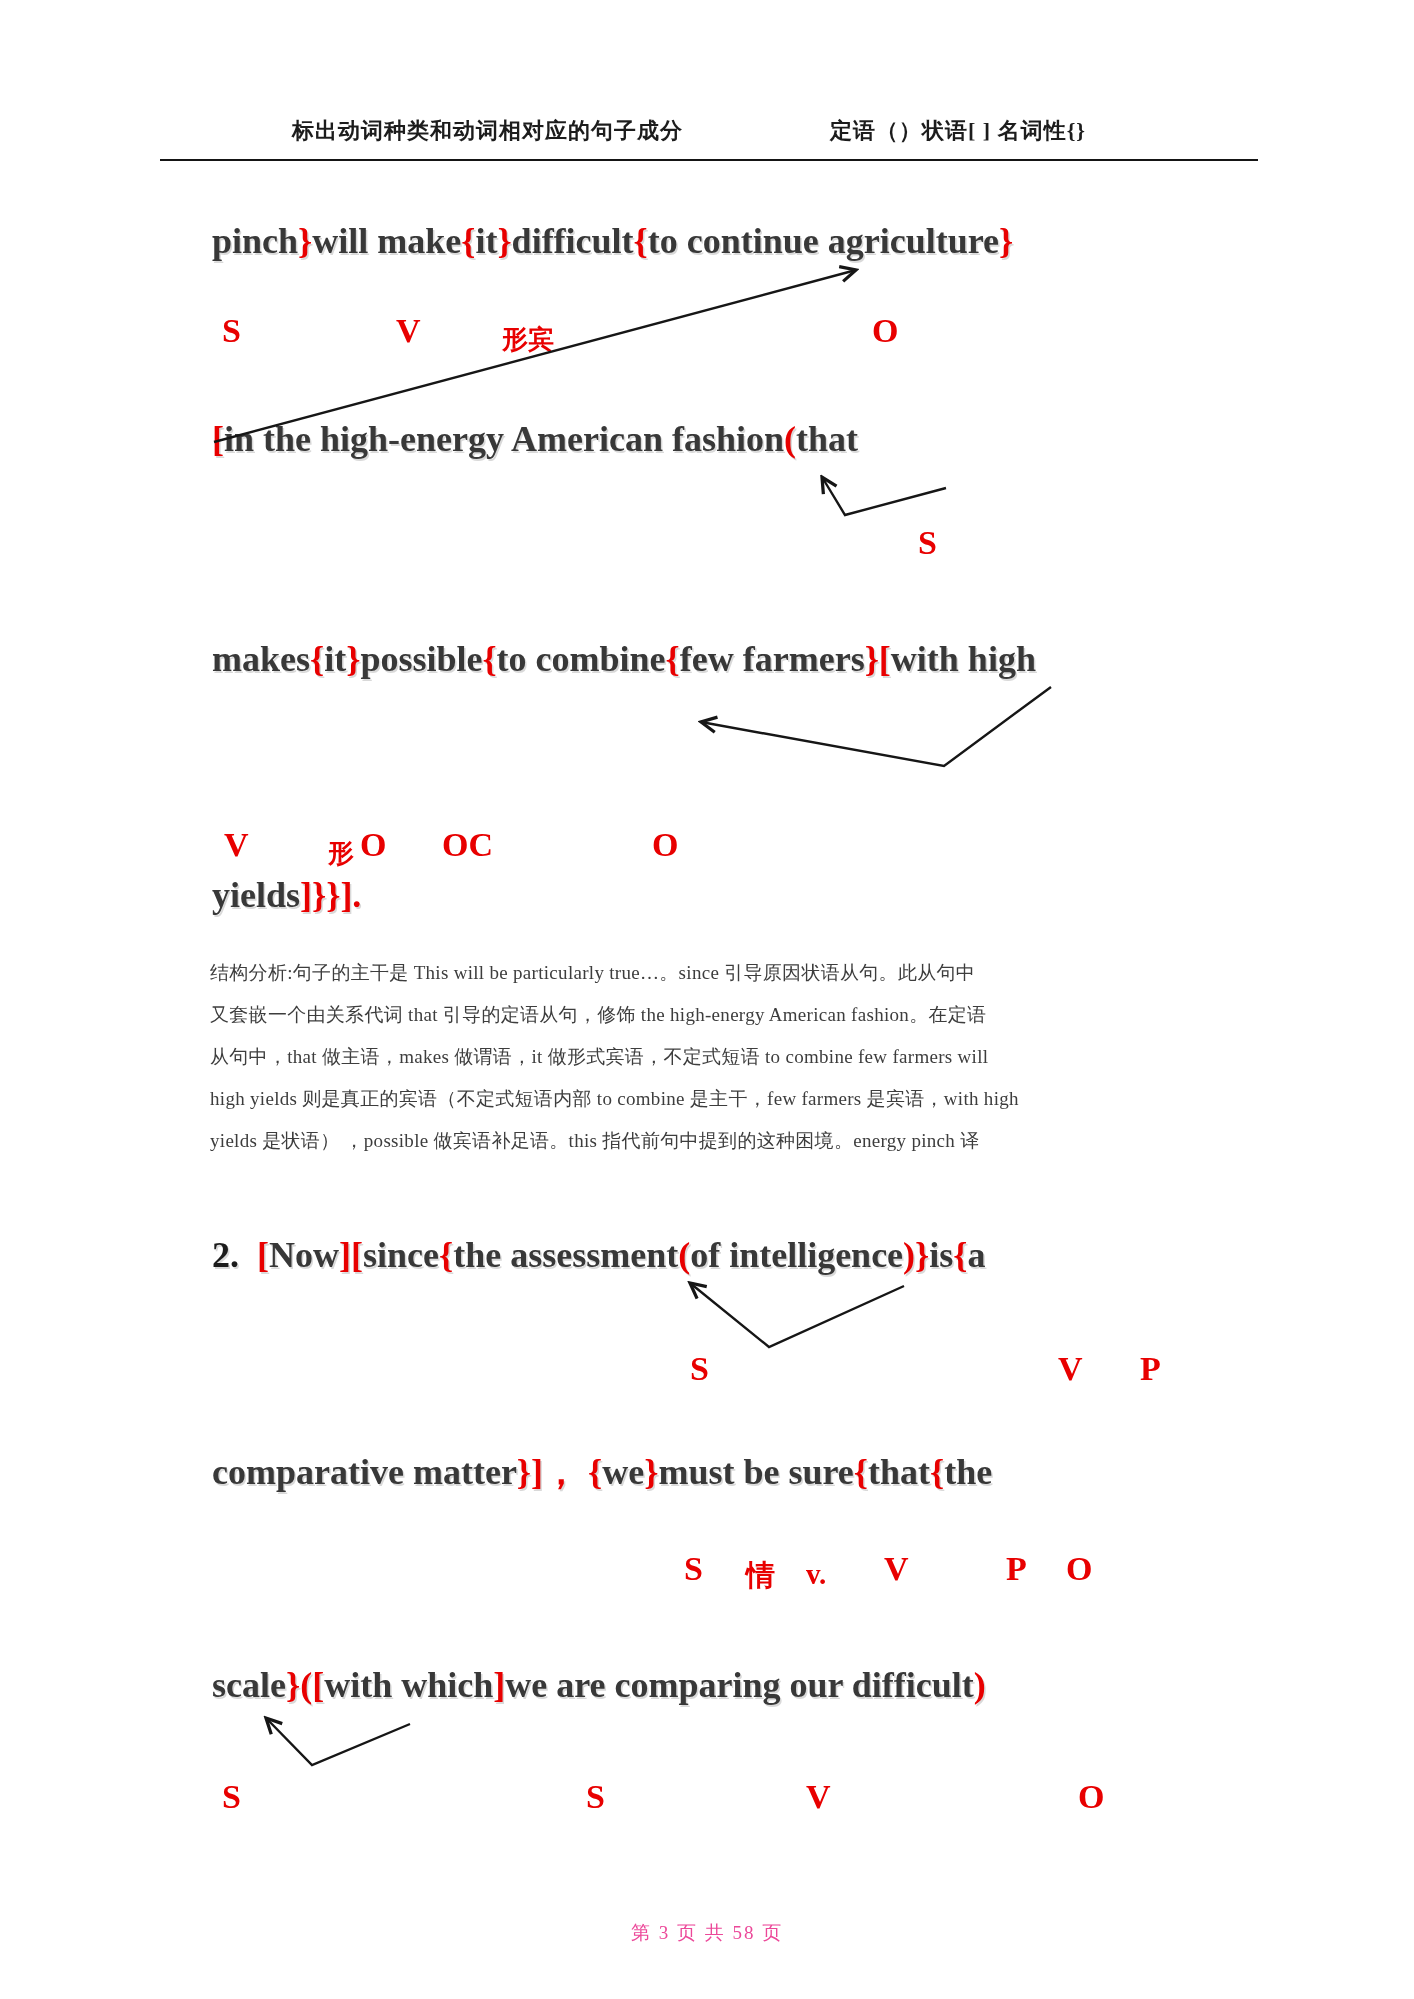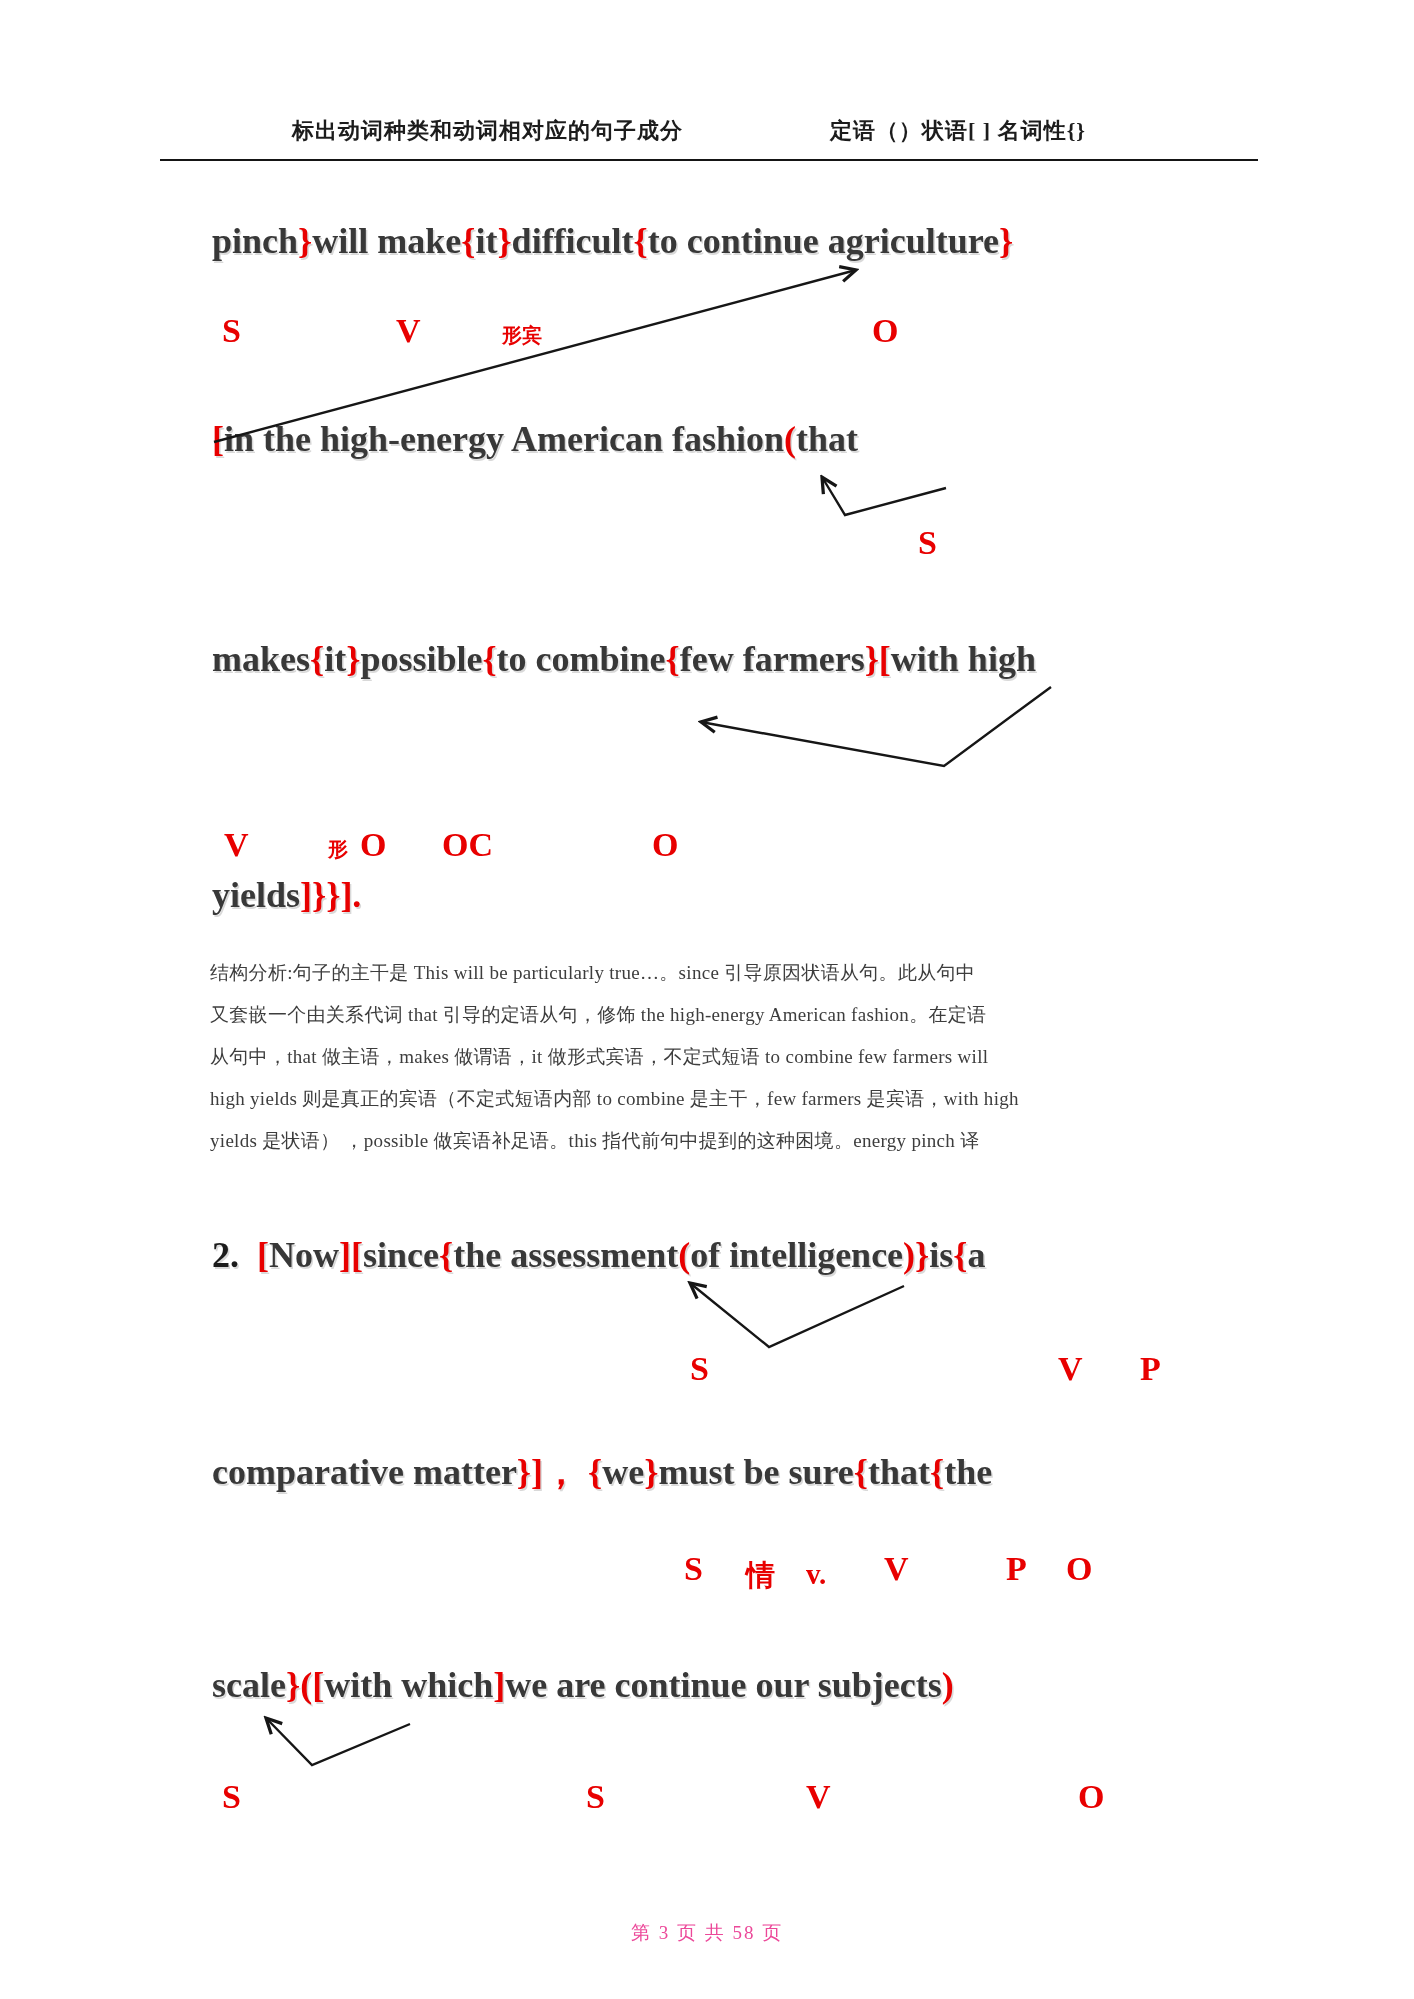--- a/index.html
+++ b/index.html
@@ -29,21 +29,21 @@
   .sent{
     font-size:36px;font-weight:bold;color:var(--dark);
     text-shadow:1.5px 1.5px 0 rgba(120,120,120,0.28);
   }
   .seg-red{color:var(--red);}
   .seg-dark{color:var(--dark);}
   .seg-black{color:var(--black);}
   .lbl{
     font-size:34px;font-weight:bold;color:var(--red);
   }
-  .lbl-small{font-size:20px;}
+  .lbl-small{font-size:26px;}
   .lbl-mid{font-size:29px;}
   .para-line{
     font-size:19px;color:var(--gray);letter-spacing:0.3px;
   }
   .footer{
     position:absolute;left:0;width:100%;text-align:center;
     font-size:19px;color:#ec4899;letter-spacing:2px;
   }
   svg.arrows{position:absolute;left:0;top:0;pointer-events:none;}
 </style>
@@ -91,21 +91,21 @@
 
   <div class="abs sent" style="left:212px;top:1424px"><span class="seg-dark">comparative matter</span><span class="seg-red">}]，</span><span class="seg-dark">&nbsp;</span><span class="seg-red">{</span><span class="seg-dark">we</span><span class="seg-red">}</span><span class="seg-dark">must be sure</span><span class="seg-red">{</span><span class="seg-dark">that</span><span class="seg-red">{</span><span class="seg-dark">the</span></div>
 
   <span class="abs lbl" style="left:684px;top:1526px">S</span>
   <span class="abs lbl lbl-mid" style="left:746px;top:1532px">情</span>
   <span class="abs lbl lbl-mid" style="left:806px;top:1534px">v.</span>
   <span class="abs lbl" style="left:884px;top:1526px">V</span>
   <span class="abs lbl" style="left:1006px;top:1526px">P</span>
   <span class="abs lbl" style="left:1066px;top:1526px">O</span>
 
-  <div class="abs sent" style="left:212px;top:1640px"><span class="seg-dark">scale</span><span class="seg-red">}([</span><span class="seg-dark">with which</span><span class="seg-red">]</span><span class="seg-dark">we are continue our subjects</span><span class="seg-red">)</span></div>
+  <div class="abs sent" style="left:212px;top:1640px"><span class="seg-dark">scale</span><span class="seg-red">}([</span><span class="seg-dark">with which</span><span class="seg-red">]</span><span class="seg-dark">we are comparing our difficult</span><span class="seg-red">)</span></div>
 
   <span class="abs lbl" style="left:222px;top:1754px">S</span>
   <span class="abs lbl" style="left:586px;top:1754px">S</span>
   <span class="abs lbl" style="left:806px;top:1754px">V</span>
   <span class="abs lbl" style="left:1078px;top:1754px">O</span>
 
   <div class="footer" style="top:1896px">第 3 页 共 58 页</div>
 
   <svg class="arrows" width="1414" height="1999" viewBox="0 0 1414 1999">
     <defs>

